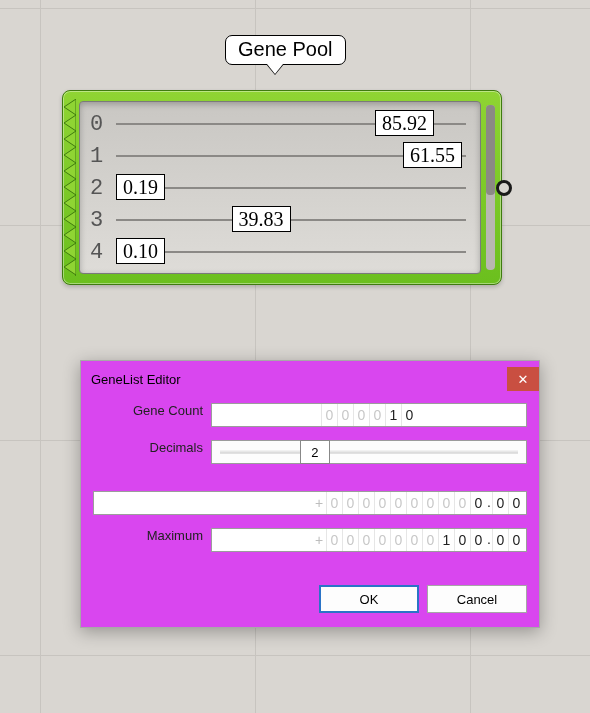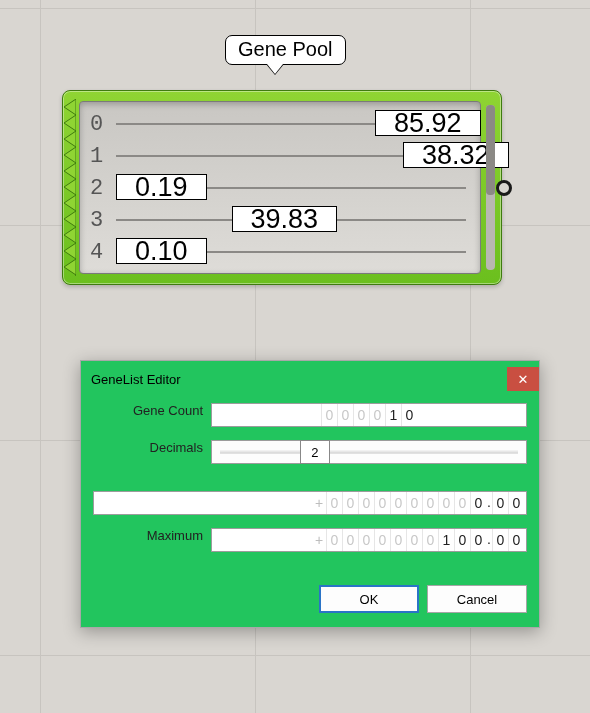--- a/index.html
+++ b/index.html
@@ -92,23 +92,23 @@
     background: #8b8986;
     position: relative;
     margin-left: 4px;
     margin-right: 4px;
   }
   .gene-val {
     position: absolute;
     top: -13px;
     background: #fff;
     border: 1px solid #000;
-    font-family: Liberation Sans, sans-serif;
-    font-size: 27px;
-    padding: 0 18px;
+    font-family: Liberation Serif, serif;
+    font-size: 20px;
+    padding: 0 6px;
     line-height: 24px;
     height: 26px;
   }
   .gene-scroll {
     position: absolute;
     right: 6px; top: 14px; bottom: 14px; width: 9px;
     background: #b9b7b2;
     border-radius: 4px;
   }
   .gene-thumb {
@@ -124,21 +124,21 @@
     border: 3px solid #1a1a1a;
     border-radius: 50%;
     background: #d9d6d1;
   }
 
   
   .dialog {
     position: absolute;
     left: 80px; top: 360px;
     width: 460px;
-    background: #22c55e;
+    background: #d946ef;
     border: 1px solid #a8a8a8;
     box-shadow: 0 4px 16px rgba(0,0,0,0.3);
     font-size: 13px;
   }
   .dlg-title {
     display: flex;
     align-items: center;
     justify-content: space-between;
     padding: 6px 0 6px 10px;
     font-size: 13px;
@@ -266,21 +266,21 @@
   <div class="gene-inner">
     <div class="gene-row">
       <span class="gene-idx">0</span>
       <div class="gene-track">
         <div class="gene-val" style="left:74%">85.92</div>
       </div>
     </div>
     <div class="gene-row">
       <span class="gene-idx">1</span>
       <div class="gene-track">
-        <div class="gene-val" style="left:82%">38.32</div>
+        <div class="gene-val" style="left:82%">61.55</div>
       </div>
     </div>
     <div class="gene-row">
       <span class="gene-idx">2</span>
       <div class="gene-track">
         <div class="gene-val" style="left:0%">0.19</div>
       </div>
     </div>
     <div class="gene-row">
       <span class="gene-idx">3</span>

